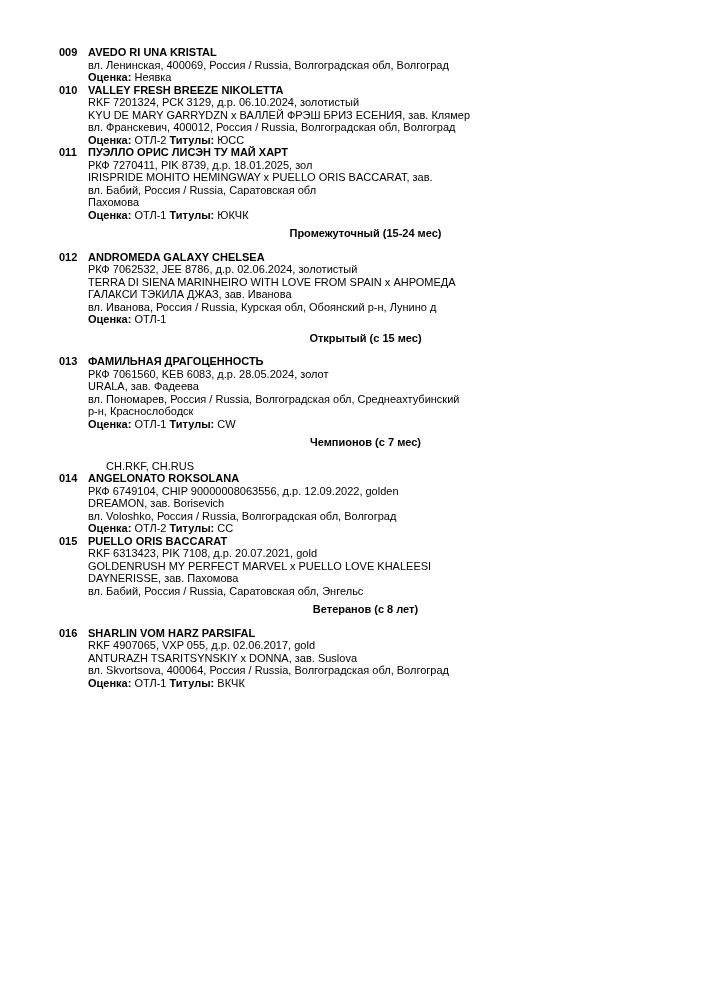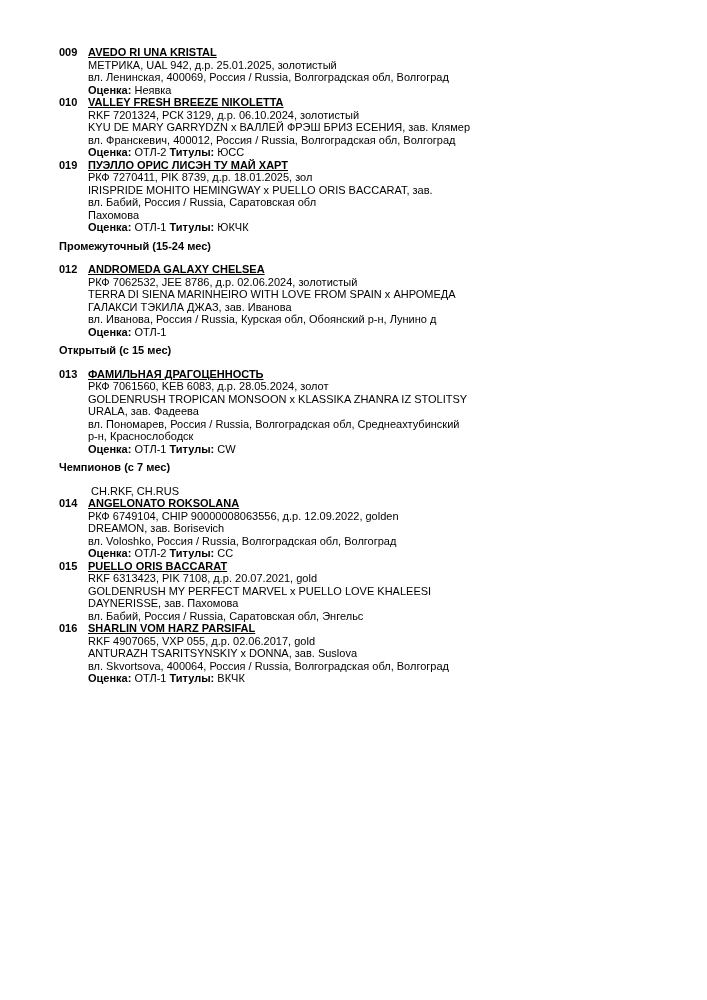--- a/index.html
+++ b/index.html
@@ -29,66 +29,64 @@
     flex: none;
     width: 29px;
     font-weight: bold;
   }
   .entry .body {
     flex: 1 1 auto;
     min-width: 0;
   }
   .name {
     font-weight: bold;
-    text-decoration: underline;
   }
   .line, .eval-line, .note {
     white-space: nowrap;
   }
   .b {
     font-weight: bold;
   }
   .section-header {
-    text-align: left;
+    text-align: center;
     font-weight: bold;
     margin-top: 6px;
     margin-bottom: 11px;
   }
   .note {
-    margin-left: 32px;
+    margin-left: 47px;
   }
 </style>
 </head>
 <body>
 
 <div class="page">
   <div>
   <div class="entry">
     <div class="num">009</div>
     <div class="body">
       <div class="name">AVEDO RI UNA KRISTAL</div>
-      <div class="line">МЕТРИКА, UAL 942, д.р. 25.01.2025, золотистый</div>
           <div class="line">вл. Ленинская, 400069, Россия / Russia, Волгоградская обл, Волгоград</div>
           <div class="eval-line"><span class="b">Оценка:</span><span> Неявка</span><span class="b"></span><span></span></div>
     </div>
   </div>
 
   <div class="entry">
     <div class="num">010</div>
     <div class="body">
       <div class="name">VALLEY FRESH BREEZE NIKOLETTA</div>
       <div class="line">RKF 7201324, РСК 3129, д.р. 06.10.2024, золотистый</div>
           <div class="line">KYU DE MARY GARRYDZN x ВАЛЛЕЙ ФРЭШ БРИЗ ЕСЕНИЯ, зав. Клямер</div>
           <div class="line">вл. Франскевич, 400012, Россия / Russia, Волгоградская обл, Волгоград</div>
           <div class="eval-line"><span class="b">Оценка:</span><span> ОТЛ-2</span><span class="b"> Титулы:</span><span> ЮСС</span></div>
     </div>
   </div>
 
   <div class="entry">
-    <div class="num">019</div>
+    <div class="num">011</div>
     <div class="body">
       <div class="name">ПУЭЛЛО ОРИС ЛИСЭН ТУ МАЙ ХАРТ</div>
       <div class="line">РКФ 7270411, PIK 8739, д.р. 18.01.2025, зол</div>
           <div class="line">IRISPRIDE MOHITO HEMINGWAY x PUELLO ORIS BACCARAT, зав.</div>
           <div class="line">вл. Бабий, Россия / Russia, Саратовская обл</div>
           <div class="line">Пахомова</div>
           <div class="eval-line"><span class="b">Оценка:</span><span> ОТЛ-1</span><span class="b"> Титулы:</span><span> ЮКЧК</span></div>
     </div>
   </div>
 
@@ -106,21 +104,20 @@
     </div>
   </div>
 
   <div class="section-header">Открытый (с 15 мес)</div>
 
   <div class="entry">
     <div class="num">013</div>
     <div class="body">
       <div class="name">ФАМИЛЬНАЯ ДРАГОЦЕННОСТЬ</div>
       <div class="line">РКФ 7061560, KEB 6083, д.р. 28.05.2024, золот</div>
-          <div class="line">GOLDENRUSH TROPICAN MONSOON x KLASSIKA ZHANRA IZ STOLITSY</div>
           <div class="line">URALA, зав. Фадеева</div>
           <div class="line">вл. Пономарев, Россия / Russia, Волгоградская обл, Среднеахтубинский</div>
           <div class="line">р-н, Краснослободск</div>
           <div class="eval-line"><span class="b">Оценка:</span><span> ОТЛ-1</span><span class="b"> Титулы:</span><span> CW</span></div>
     </div>
   </div>
 
   <div class="section-header">Чемпионов (с 7 мес)</div>
 
   <div class="note">CH.RKF, CH.RUS</div>
@@ -140,20 +137,21 @@
     <div class="num">015</div>
     <div class="body">
       <div class="name">PUELLO ORIS BACCARAT</div>
       <div class="line">RKF 6313423, PIK 7108, д.р. 20.07.2021, gold</div>
           <div class="line">GOLDENRUSH MY PERFECT MARVEL x PUELLO LOVE KHALEESI</div>
           <div class="line">DAYNERISSE, зав. Пахомова</div>
           <div class="line">вл. Бабий, Россия / Russia, Саратовская обл, Энгельс</div>
     </div>
   </div>
 
+  <div class="section-header">Ветеранов (с 8 лет)</div>
 
   <div class="entry">
     <div class="num">016</div>
     <div class="body">
       <div class="name">SHARLIN VOM HARZ PARSIFAL</div>
       <div class="line">RKF 4907065, VXP 055, д.р. 02.06.2017, gold</div>
           <div class="line">ANTURAZH TSARITSYNSKIY x DONNA, зав. Suslova</div>
           <div class="line">вл. Skvortsova, 400064, Россия / Russia, Волгоградская обл, Волгоград</div>
           <div class="eval-line"><span class="b">Оценка:</span><span> ОТЛ-1</span><span class="b"> Титулы:</span><span> ВКЧК</span></div>
     </div>

